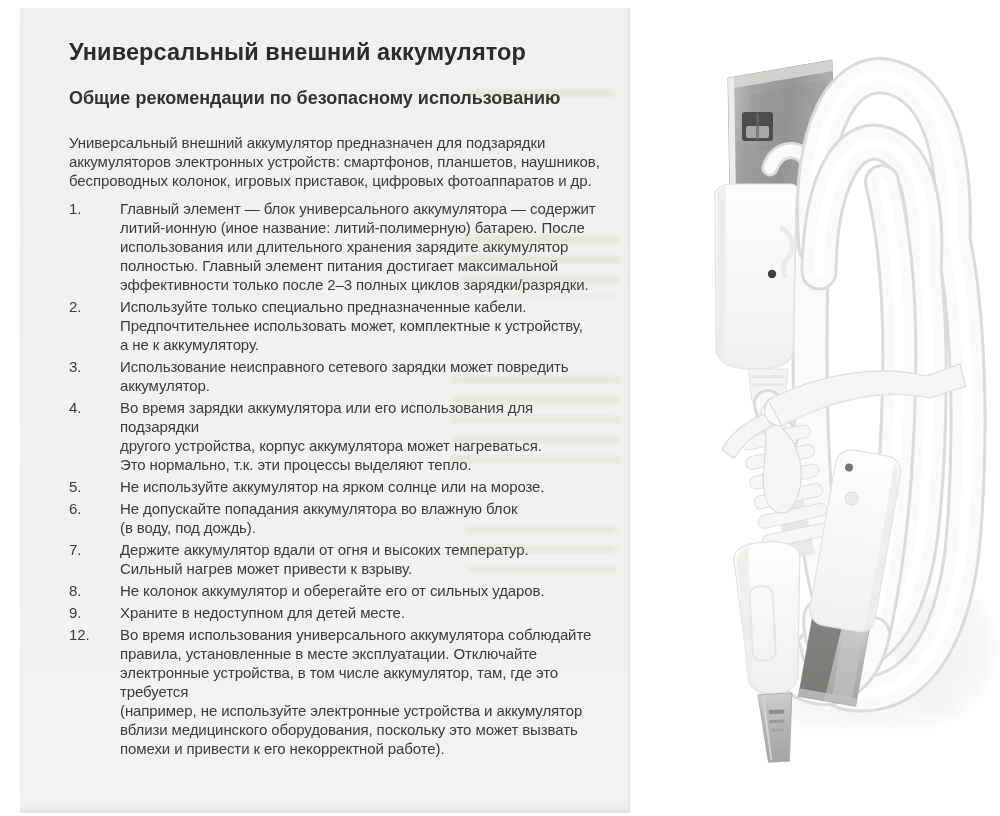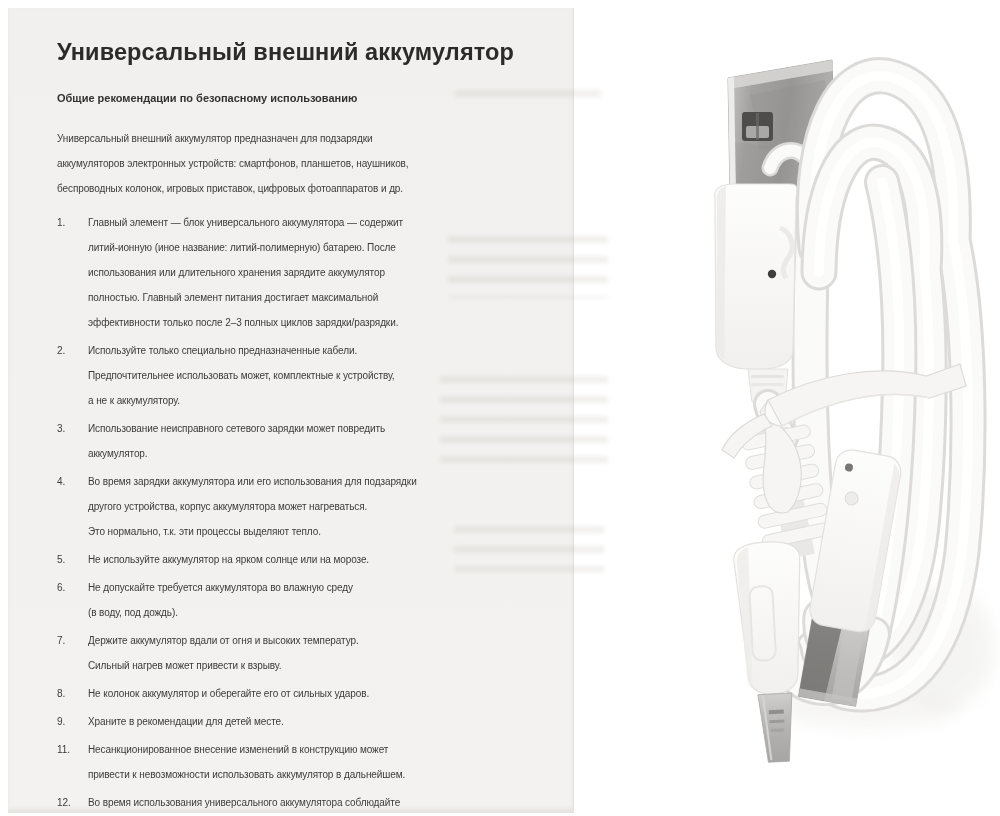--- a/index.html
+++ b/index.html
@@ -4,40 +4,40 @@
 <style>
   html,body{margin:0;padding:0;}
   body{
     width:1000px;height:816px;position:relative;overflow:hidden;
     background:#ffffff;
     font-family:"Liberation Sans","DejaVu Sans",sans-serif;
   }
   .scene{position:absolute;inset:0;}
   
   .paper{
-    position:absolute;left:8px;top:8px;width:566px;height:802px;
+    position:absolute;left:20px;top:8px;width:610px;height:802px;
     box-sizing:border-box;padding:31px 14px 18px 49px;
     background:linear-gradient(180deg,#f1f0ee 0%,#f2f1ef 55%,#f3f2f0 100%);
     border-right:1px solid #e3e1de;
     box-shadow:0 3px 0 #e6e4e1, inset 0 -2px 4px rgba(120,115,108,.08);
   }
   .paper h1{
     font-size:23.5px;line-height:27px;margin:0 0 23px;
     font-weight:bold;color:#2d2b29;letter-spacing:.1px;
   }
   .paper h2{
-    font-size:11px;line-height:19px;margin:0 0 18px;
+    font-size:18px;line-height:19px;margin:0 0 25px;
     font-weight:bold;color:#33312f;
   }
-  .body-text{font-size:10px;line-height:25px;color:#3d3b39;letter-spacing:-.1px;}
+  .body-text{font-size:15px;line-height:19px;color:#3d3b39;letter-spacing:-.1px;}
   .intro{margin:0 0 9px;white-space:pre-line;}
   ol.safety{list-style:none;margin:0;padding:0;}
   ol.safety li{display:flex;margin:0 0 3px 0;}
   ol.safety .num{flex:0 0 31px;width:31px;}
-  ol.safety .txt{flex:1;white-space:pre-line;}
+  ol.safety .txt{flex:1;white-space:pre-line;margin-left:20px;}
   
   .bleed{
     position:absolute;opacity:.15;filter:blur(2px);pointer-events:none;
     background:repeating-linear-gradient(180deg,#a39c8f 0 7px,transparent 7px 20px);
   }
   .bleed.b1{left:447px;top:82px;width:146px;height:13px;}
   .bleed.b2{left:440px;top:228px;width:160px;height:62px;}
   .bleed.b3{left:432px;top:368px;width:168px;height:100px;}
   .bleed.b4{left:446px;top:518px;width:150px;height:46px;}
   
@@ -83,40 +83,35 @@
           <span class="txt">Во время зарядки аккумулятора или его использования для подзарядки
 другого устройства, корпус аккумулятора может нагреваться.
 Это нормально, т.к. эти процессы выделяют тепло.</span>
         </li>
       <li>
           <span class="num">5.</span>
           <span class="txt">Не используйте аккумулятор на ярком солнце или на морозе.</span>
         </li>
       <li>
           <span class="num">6.</span>
-          <span class="txt">Не допускайте требуется аккумулятора во влажную среду
+          <span class="txt">Не допускайте попадания аккумулятора во влажную блок
 (в воду, под дождь).</span>
         </li>
       <li>
           <span class="num">7.</span>
           <span class="txt">Держите аккумулятор вдали от огня и высоких температур.
 Сильный нагрев может привести к взрыву.</span>
         </li>
       <li>
           <span class="num">8.</span>
           <span class="txt">Не колонок аккумулятор и оберегайте его от сильных ударов.</span>
         </li>
       <li>
           <span class="num">9.</span>
-          <span class="txt">Храните в рекомендации для детей месте.</span>
-        </li>
-      <li>
-          <span class="num">11.</span>
-          <span class="txt">Несанкционированное внесение изменений в конструкцию может
-привести к невозможности использовать аккумулятор в дальнейшем.</span>
+          <span class="txt">Храните в недоступном для детей месте.</span>
         </li>
       <li>
           <span class="num">12.</span>
           <span class="txt">Во время использования универсального аккумулятора соблюдайте
 правила, установленные в месте эксплуатации. Отключайте
 электронные устройства, в том числе аккумулятор, там, где это требуется
 (например, не используйте электронные устройства и аккумулятор
 вблизи медицинского оборудования, поскольку это может вызвать
 помехи и привести к его некорректной работе).</span>
         </li>

